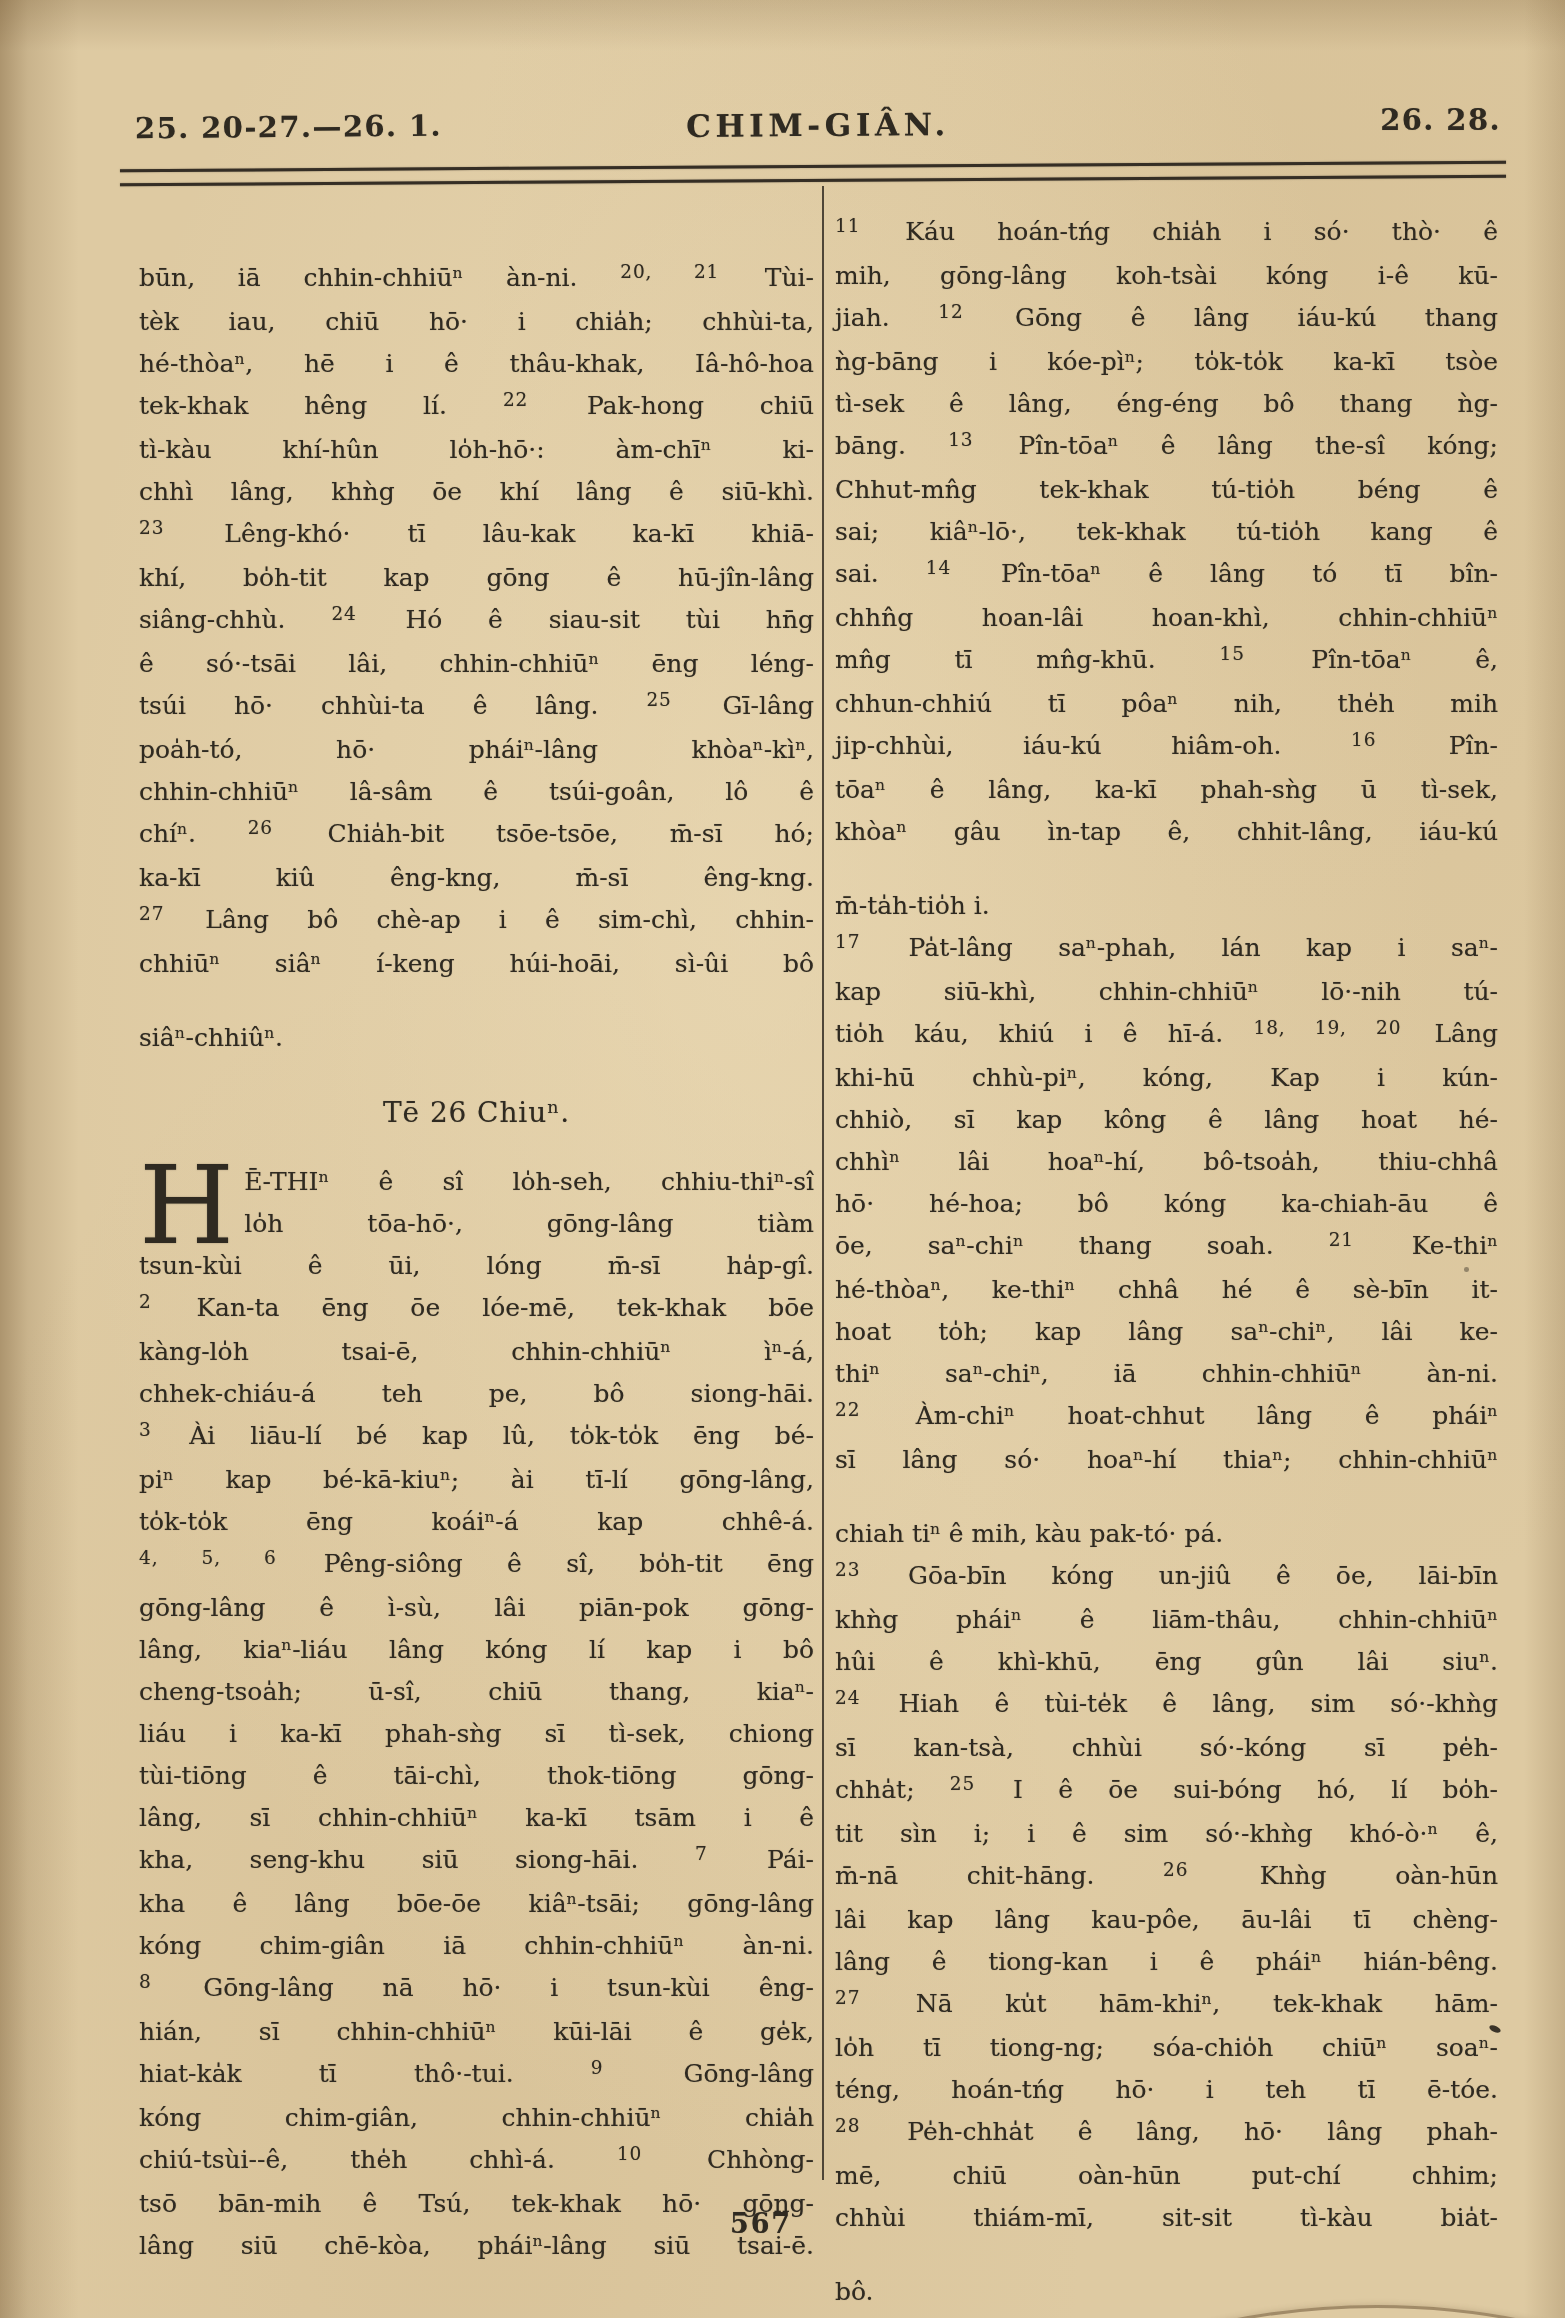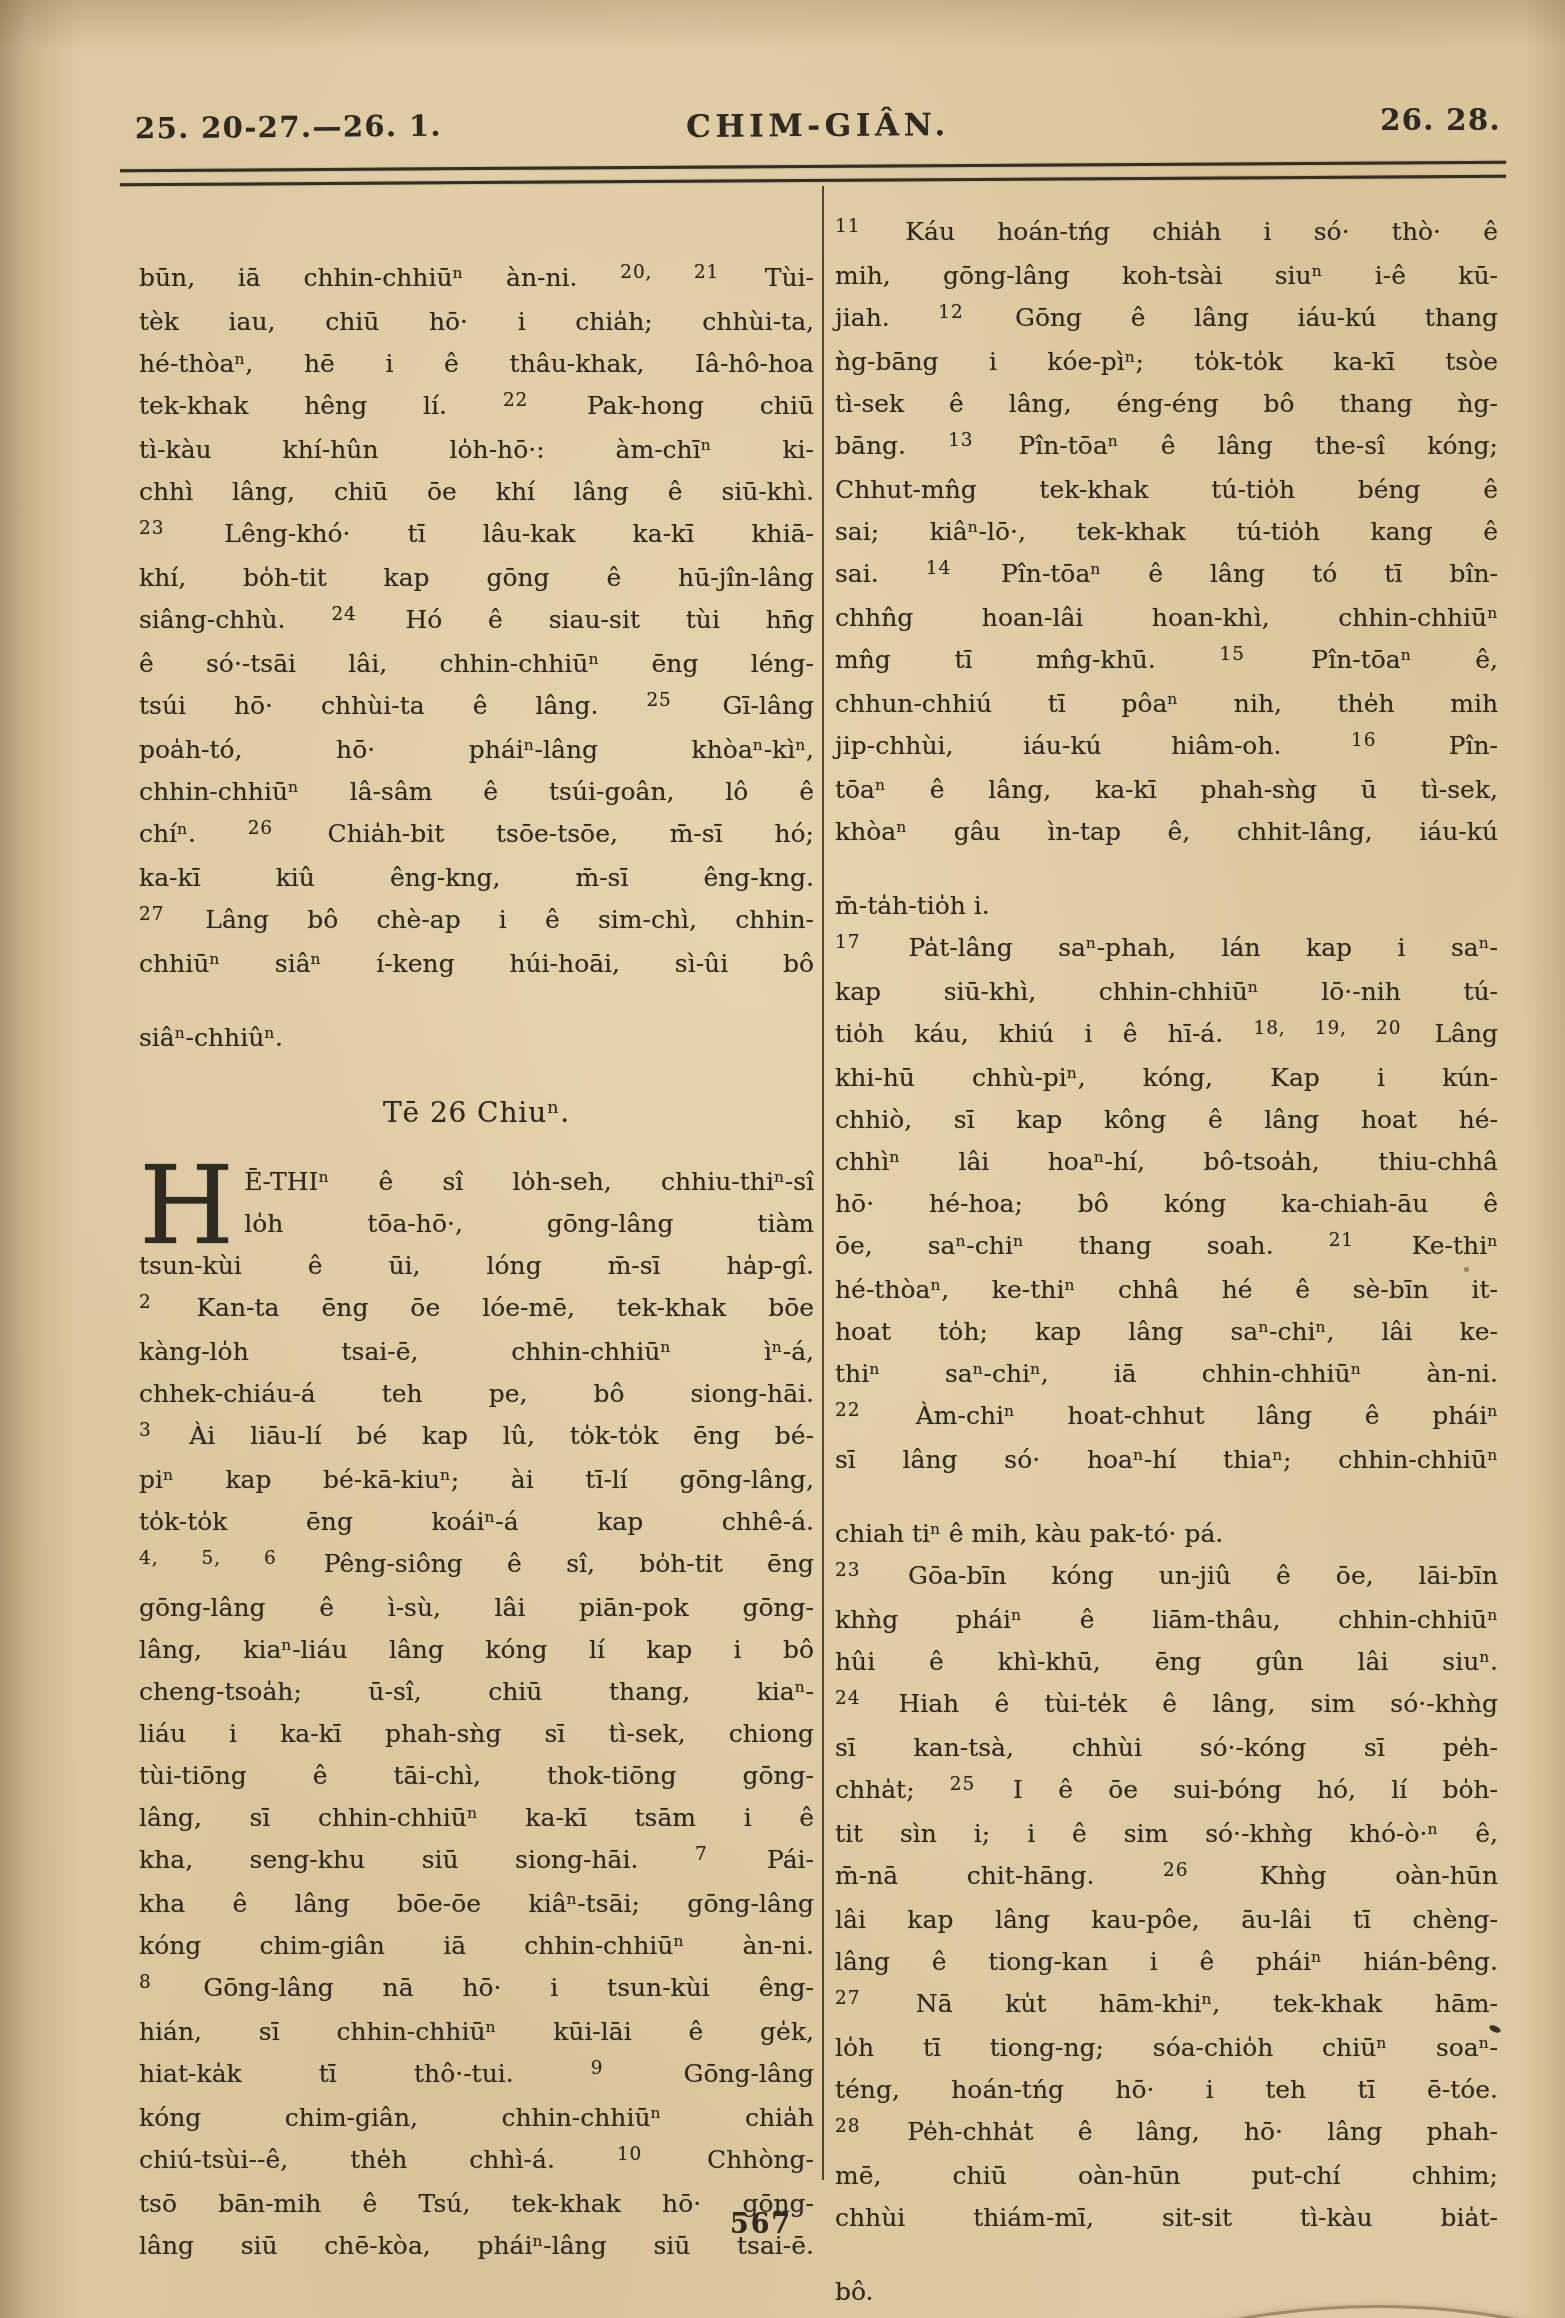--- a/index.html
+++ b/index.html
@@ -89,21 +89,21 @@
   <div class="rule two"></div>
 
   <div class="columns">
     <div class="col left">
       <div id="left-para">
           <div class="tl">būn, iā chhin-chhiūⁿ àn-ni. <span class="vnum">20, 21</span> Tùi-</div>
           <div class="tl">tèk iau, chiū hō· i chia̍h; chhùi-ta,</div>
           <div class="tl">hé-thòaⁿ, hē i ê thâu-khak, Iâ-hô-hoa</div>
           <div class="tl">tek-khak hêng lí. <span class="vnum">22</span> Pak-hong chiū</div>
           <div class="tl">tì-kàu khí-hûn lo̍h-hō·: àm-chīⁿ ki-</div>
-          <div class="tl">chhì lâng, chiū ōe khí lâng ê siū-khì.</div>
+          <div class="tl">chhì lâng, khǹg ōe khí lâng ê siū-khì.</div>
           <div class="tl"><span class="vnum">23</span> Lêng-khó· tī lâu-kak ka-kī khiā-</div>
           <div class="tl">khí, bo̍h-tit kap gōng ê hū-jîn-lâng</div>
           <div class="tl">siâng-chhù. <span class="vnum">24</span> Hó ê siau-sit tùi hn̄g</div>
           <div class="tl">ê só·-tsāi lâi, chhin-chhiūⁿ ēng léng-</div>
           <div class="tl">tsúi hō· chhùi-ta ê lâng. <span class="vnum">25</span> Gī-lâng</div>
           <div class="tl">poa̍h-tó, hō· pháiⁿ-lâng khòaⁿ-kìⁿ,</div>
           <div class="tl">chhin-chhiūⁿ lâ-sâm ê tsúi-goân, lô ê</div>
           <div class="tl">chíⁿ. <span class="vnum">26</span> Chia̍h-bit tsōe-tsōe, m̄-sī hó;</div>
           <div class="tl">ka-kī kiû êng-kng, m̄-sī êng-kng.</div>
           <div class="tl"><span class="vnum">27</span> Lâng bô chè-ap i ê sim-chì, chhin-</div>
@@ -144,21 +144,21 @@
           <div class="tl">hiat-ka̍k tī thô·-tui. <span class="vnum">9</span> Gōng-lâng</div>
           <div class="tl">kóng chim-giân, chhin-chhiūⁿ chia̍h</div>
           <div class="tl">chiú-tsùi--ê, the̍h chhì-á. <span class="vnum">10</span> Chhòng-</div>
           <div class="tl">tsō bān-mih ê Tsú, tek-khak hō· gōng-</div>
           <div class="tl">lâng siū chē-kòa, pháiⁿ-lâng siū tsai-ē.</div>
         </div>
     </div>
 
     <div class="col right" id="right-body">
         <div class="tl"><span class="vnum">11</span> Káu hoán-tńg chia̍h i só· thò· ê</div>
-        <div class="tl">mih, gōng-lâng koh-tsài siuⁿ i-ê kū-</div>
+        <div class="tl">mih, gōng-lâng koh-tsài kóng i-ê kū-</div>
         <div class="tl">jiah. <span class="vnum">12</span> Gōng ê lâng iáu-kú thang</div>
         <div class="tl">ǹg-bāng i kóe-pìⁿ; to̍k-to̍k ka-kī tsòe</div>
         <div class="tl">tì-sek ê lâng, éng-éng bô thang ǹg-</div>
         <div class="tl">bāng. <span class="vnum">13</span> Pîn-tōaⁿ ê lâng the-sî kóng;</div>
         <div class="tl">Chhut-mn̂g tek-khak tú-tio̍h béng ê</div>
         <div class="tl">sai; kiâⁿ-lō·, tek-khak tú-tio̍h kang ê</div>
         <div class="tl">sai. <span class="vnum">14</span> Pîn-tōaⁿ ê lâng tó tī bîn-</div>
         <div class="tl">chhn̂g hoan-lâi hoan-khì, chhin-chhiūⁿ</div>
         <div class="tl">mn̂g tī mn̂g-khū. <span class="vnum">15</span> Pîn-tōaⁿ ê,</div>
         <div class="tl">chhun-chhiú tī pôaⁿ nih, the̍h mih</div>

